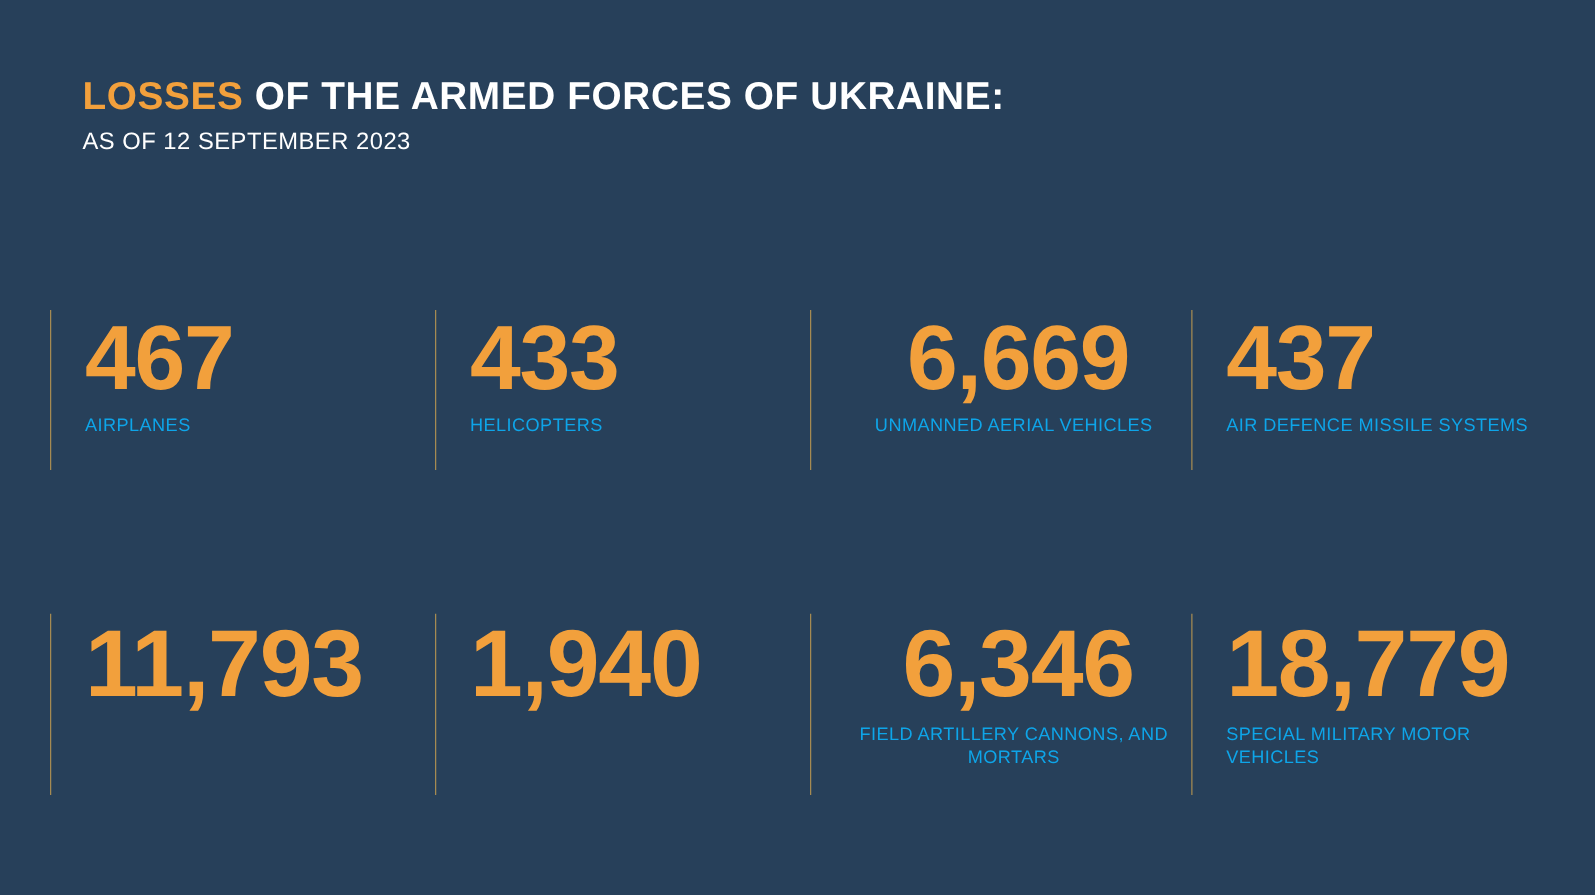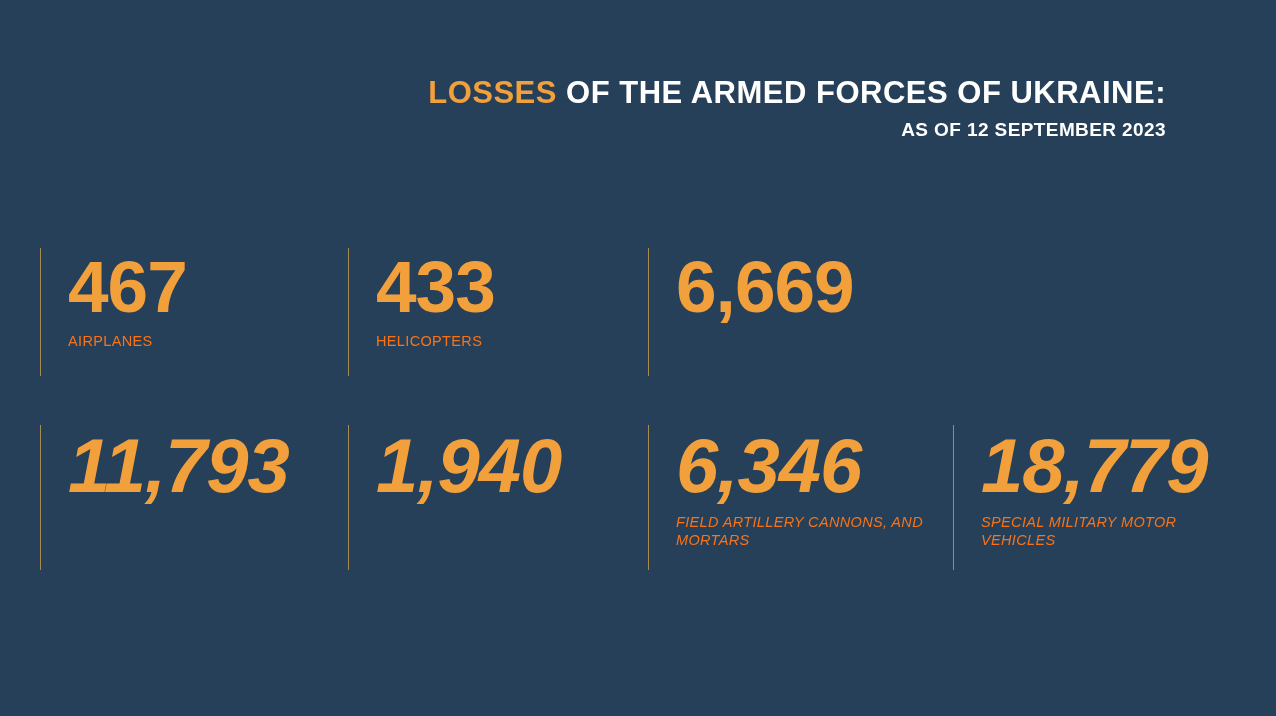--- a/index.html
+++ b/index.html
@@ -17,71 +17,70 @@
   .slide {
     position: absolute;
     inset: 0;
     background: #27405a;
   }
 
   
   .header {
     position: absolute;
     left: 66px;
-    top: 75px;
+    top: 59px;
     width: 1100px;
-    text-align: right;
   }
   .title {
     font-size: 31px;
     line-height: 36px;
     font-weight: bold;
     letter-spacing: 0.5px;
     color: #ffffff;
     text-transform: uppercase;
     margin: 0;
     white-space: nowrap;
   }
   .title .hl {
     color: #f2a03c;
   }
   .subtitle {
     margin: 8px 0 0 0;
     font-size: 19px;
     line-height: 22px;
-    font-weight: bold;
+    font-weight: normal;
     letter-spacing: 0.4px;
     color: #ffffff;
     text-transform: uppercase;
     white-space: nowrap;
   }
 
   
   .grid {
     position: absolute;
     left: 40px;
     top: 248px;
     width: 1205px;
   }
   .row {
     display: flex;
     align-items: flex-start;
   }
   .row-1 { height: 128px; }
-  .row-2 { margin-top: 49px; height: 145px; font-style: italic; }
+  .row-2 { margin-top: 115px; height: 145px; }
 
   .cell {
     position: relative;
     box-sizing: border-box;
     padding-left: 28px;
     height: 100%;
   }
   .cell.c1 { width: 308px; }
   .cell.c2 { width: 300px; }
-  .cell.c3 { width: 305px; }
+  .cell.c3 { width: 305px; text-align: center; }
   .cell.c4 { width: 292px; }
 
   .divider {
     position: absolute;
     left: 0;
     top: 0;
     bottom: 0;
     width: 1px;
     background: #a58a52;
   }
@@ -94,21 +93,21 @@
     letter-spacing: -1px;
     margin: 0;
     white-space: nowrap;
   }
   .row-2 .value {
     font-size: 76px;
     line-height: 82px;
   }
   .label {
     margin: 6px 0 0 0;
-    color: #f97316;
+    color: #0ea5e9;
     font-size: 14.5px;
     line-height: 18px;
     letter-spacing: 0.35px;
     text-transform: uppercase;
     max-width: 270px;
   }
 </style>
 </head>
 <body>
 
@@ -128,20 +127,26 @@
         <p class="label">AIRPLANES</p>
       </div>
       <div class="cell c2">
         <span class="divider"></span>
         <p class="value">433</p>
         <p class="label">HELICOPTERS</p>
       </div>
       <div class="cell c3">
         <span class="divider"></span>
         <p class="value">6,669</p>
+        <p class="label">UNMANNED AERIAL VEHICLES</p>
+      </div>
+      <div class="cell c4">
+        <span class="divider"></span>
+        <p class="value">437</p>
+        <p class="label">AIR DEFENCE MISSILE SYSTEMS</p>
       </div>
     </div>
 
     <div class="row row-2">
       <div class="cell c1">
         <span class="divider"></span>
         <p class="value">11,793</p>
       </div>
       <div class="cell c2">
         <span class="divider"></span>

